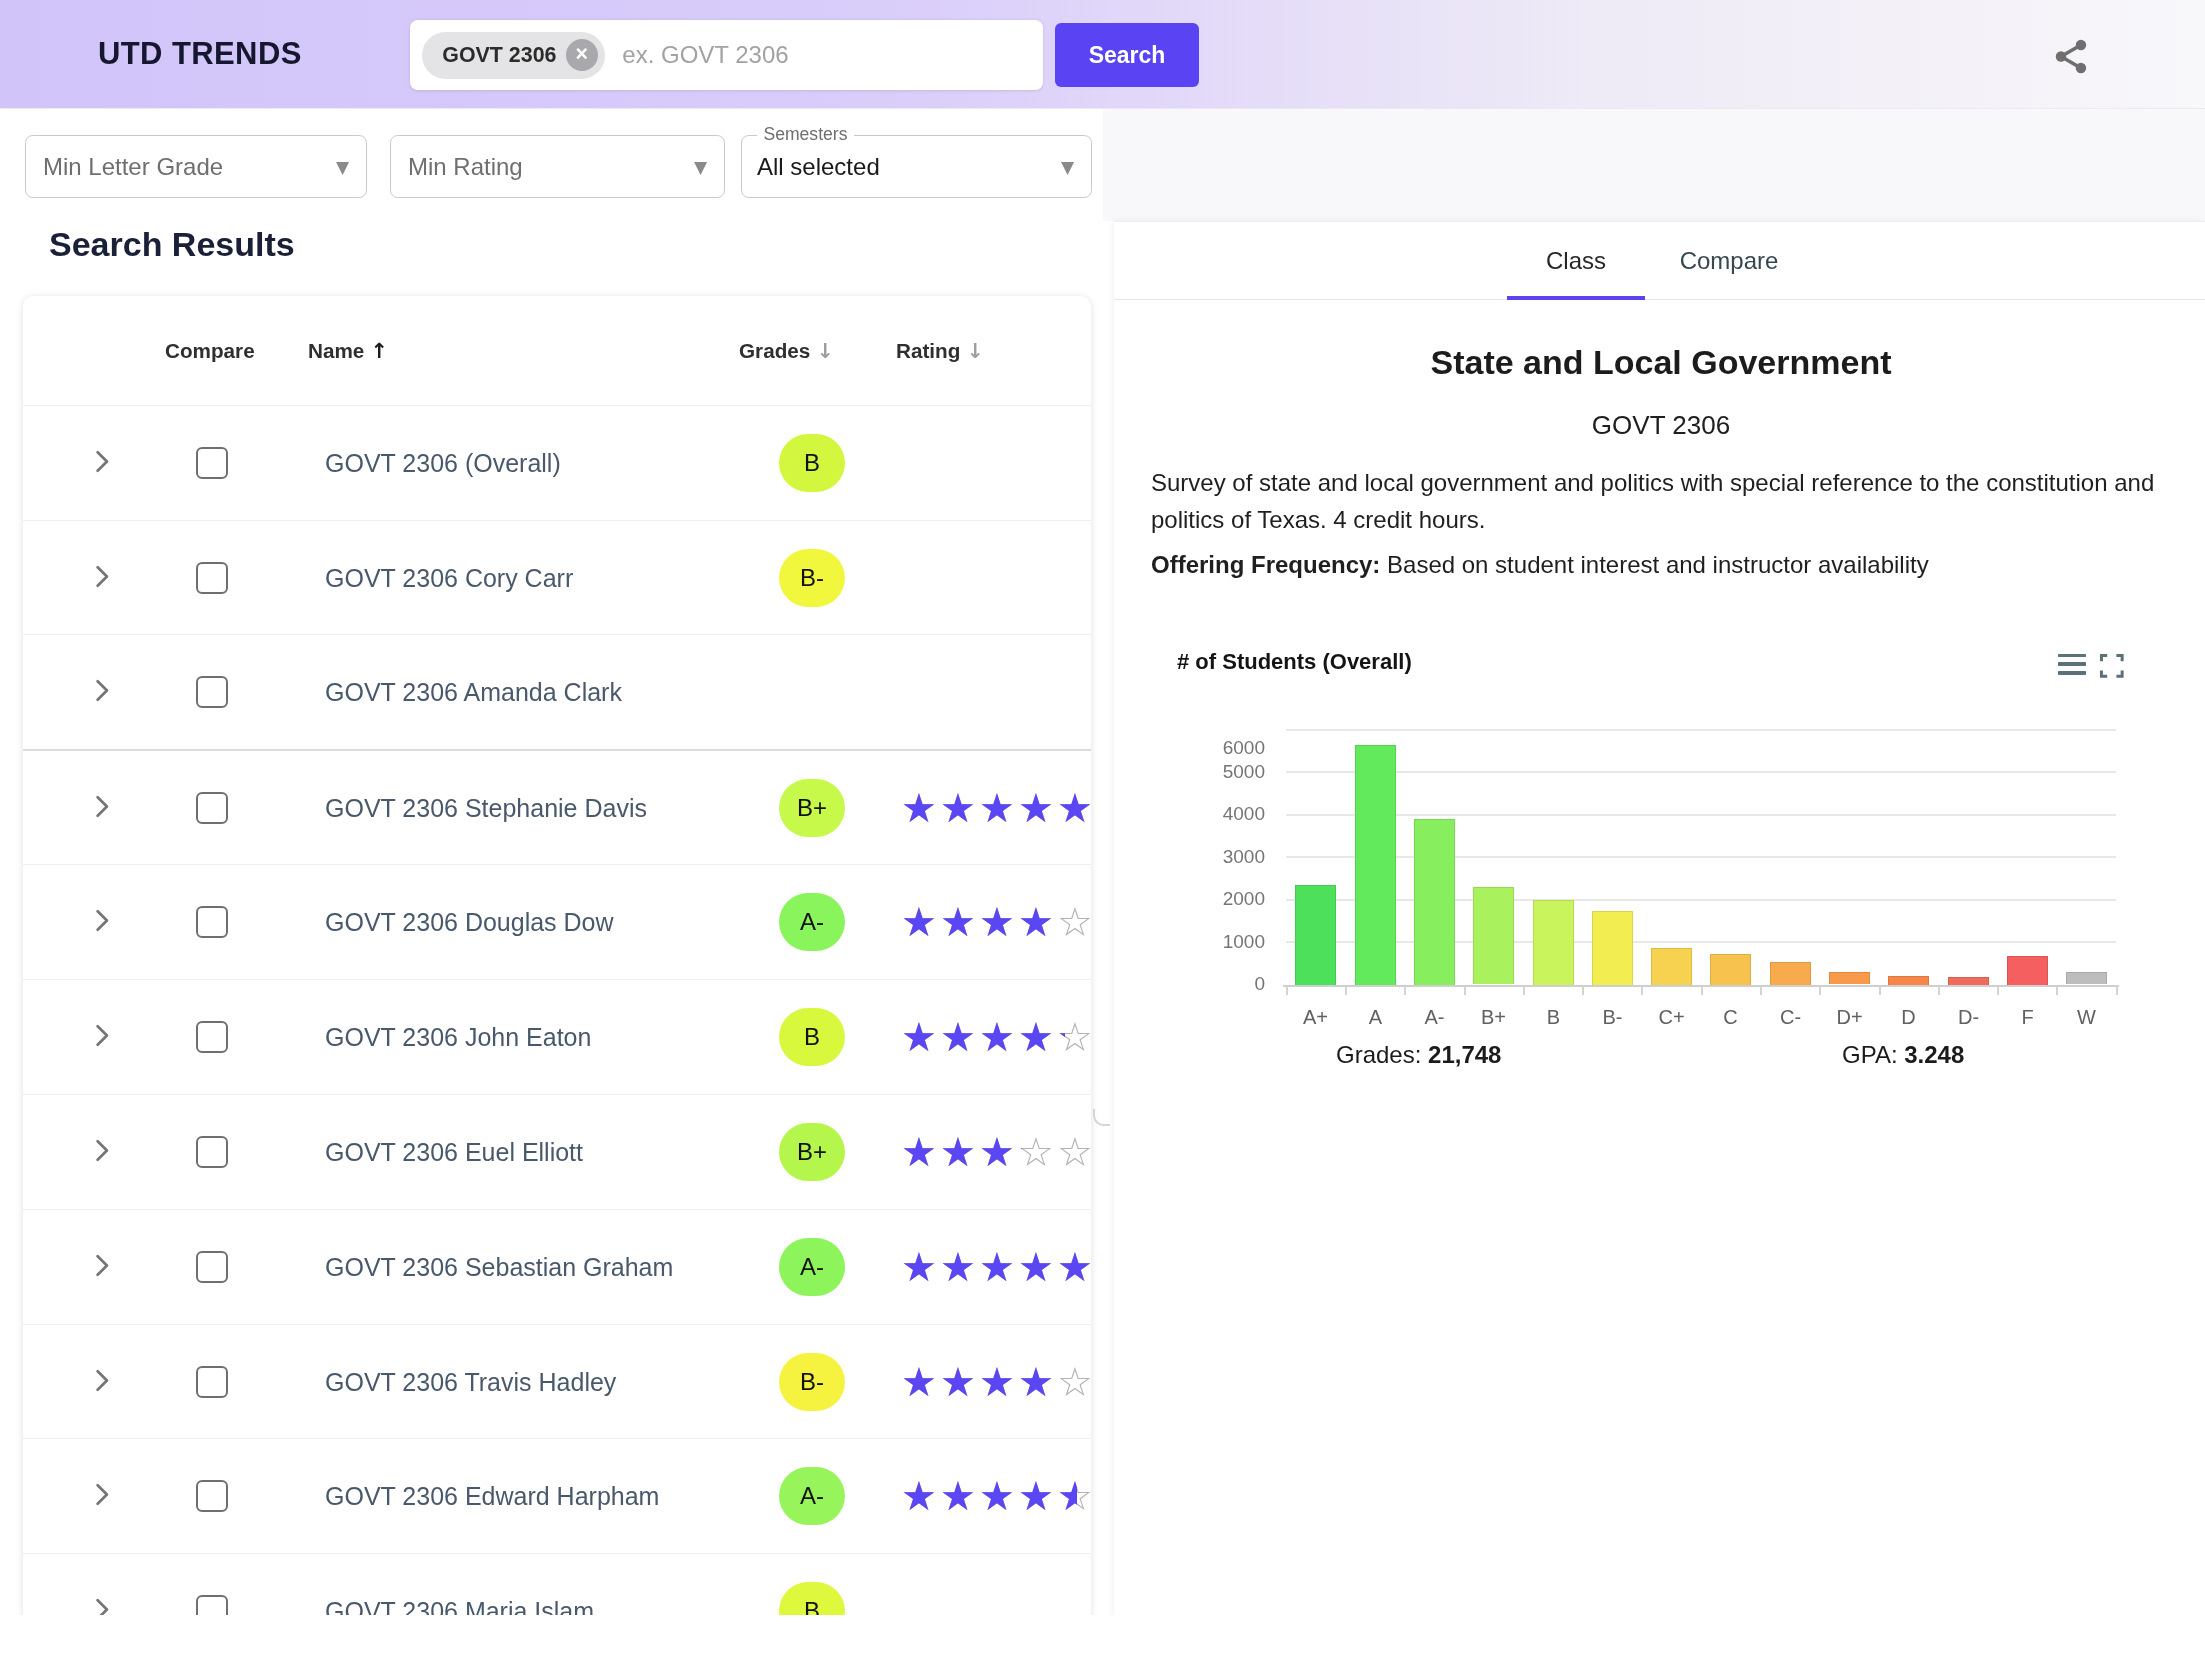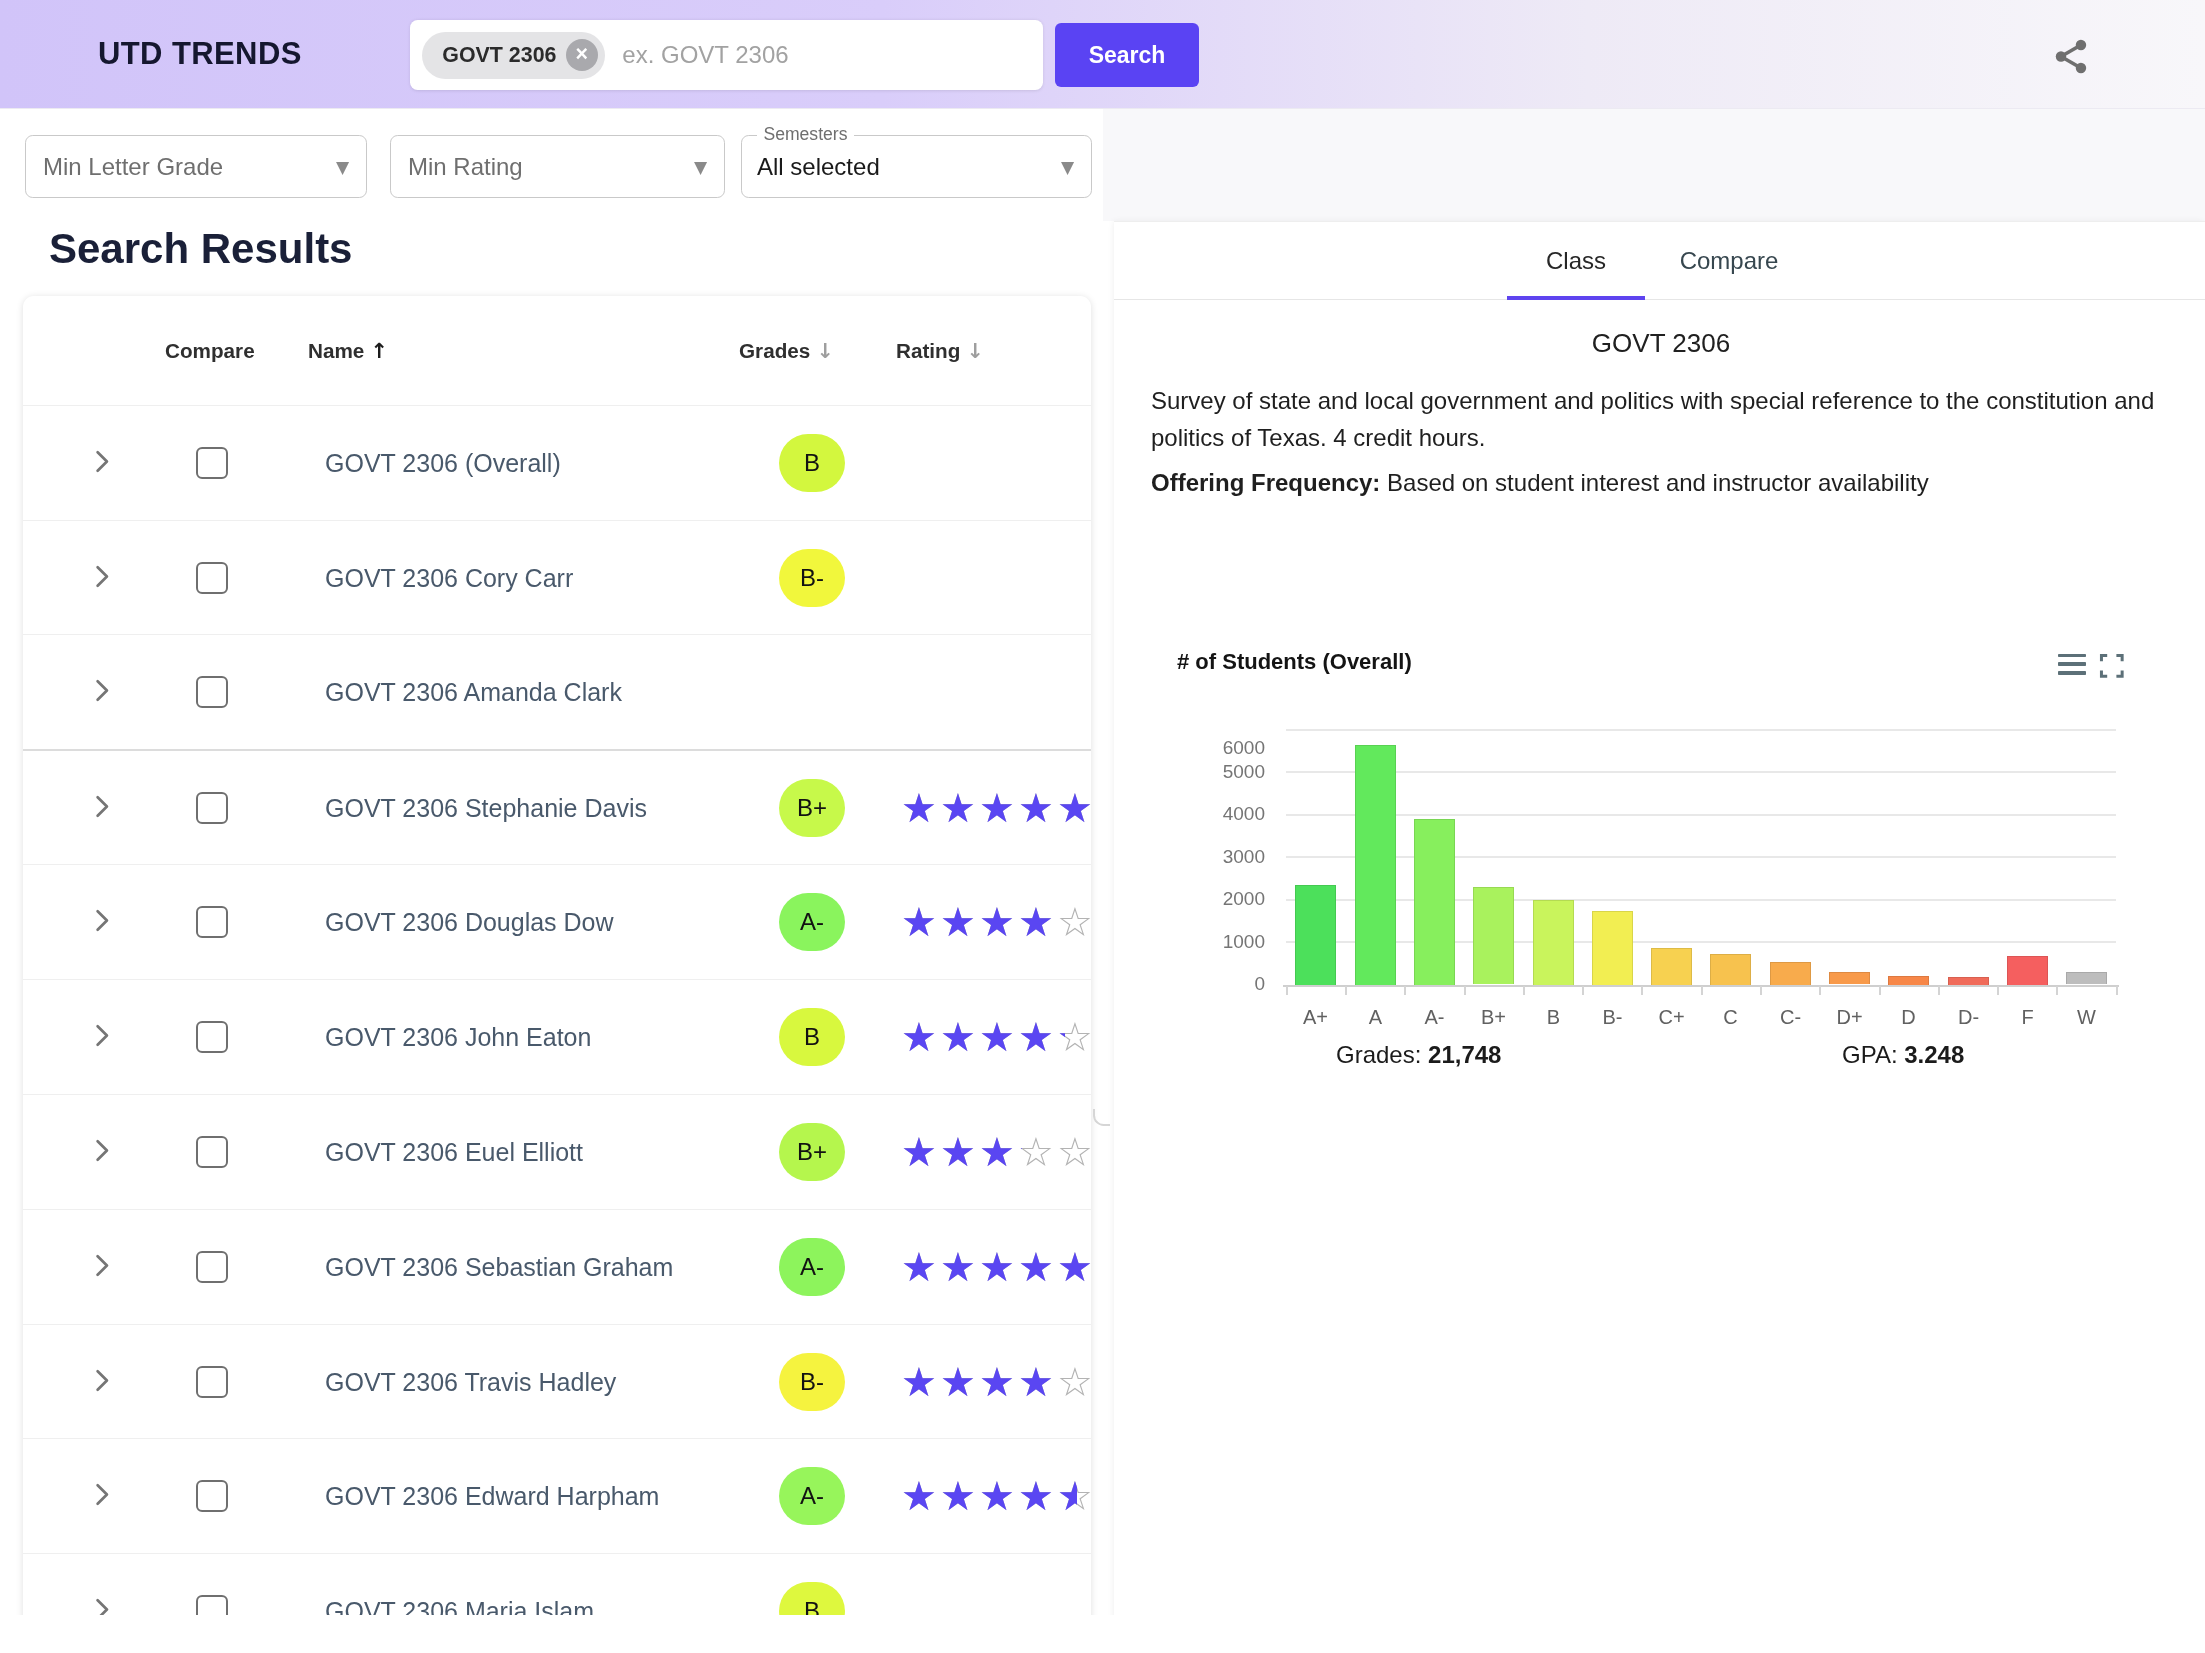--- a/index.html
+++ b/index.html
@@ -52,21 +52,21 @@
   .sel-rating { left:390px; width:335px; }
   .sel-sem    { left:741px; width:351px; color:#1a1a1a;padding-left:15px; }
   .sel-label {
     position:absolute; top:-12.3px; left:15.3px; background:#fff; padding:0 6.1px;
     font-size:17.6px; color:#6f6f6f;
   }
 
   
   .results-heading {
     position:absolute; left:49px; top:225px;
-    font-size:42px; font-weight:800; color:#1a2038;
+    font-size:34px; font-weight:800; color:#1a2038;
   }
   .table-card {
     position:absolute; left:23px; top:296px; width:1068px; height:1358px;
     background:#fff; border-radius:10.7px 10.7px 0 0; box-shadow:0 1.5px 7.7px rgba(0,0,0,.13);
     overflow:hidden;
   }
   .thead { position:absolute; left:0; top:0; width:100%; height:109px; }
   .th { position:absolute; top:50%; transform:translateY(-50%); font-size:20.7px; font-weight:700; color:#2f2f2f; }
   .th-compare { left:142px; }
   .th-name    { left:285px; }
@@ -429,20 +429,21 @@
   </div>
   <div class="divider-mark"></div>
 
   <div class="panel">
     <div class="tabbar">
       <div class="tab tab-class">Class</div>
       <div class="tab tab-compare">Compare</div>
       <div class="tab-indicator"></div>
     </div>
     <div class="panel-content">
+      <div class="p-title">State and Local Government</div>
       <div class="p-course">GOVT 2306</div>
       <div class="p-desc">Survey of state and local government and politics with special reference to the constitution and politics of Texas. 4 credit hours.</div>
       <div class="p-offer"><b>Offering Frequency:</b> <span>Based on student interest and instructor availability</span></div>
     </div>
   </div>
 
   <div class="chart-title"># of Students (Overall)</div>
   <div class="chart-icons">
     <span class="burger">
         <div></div>

